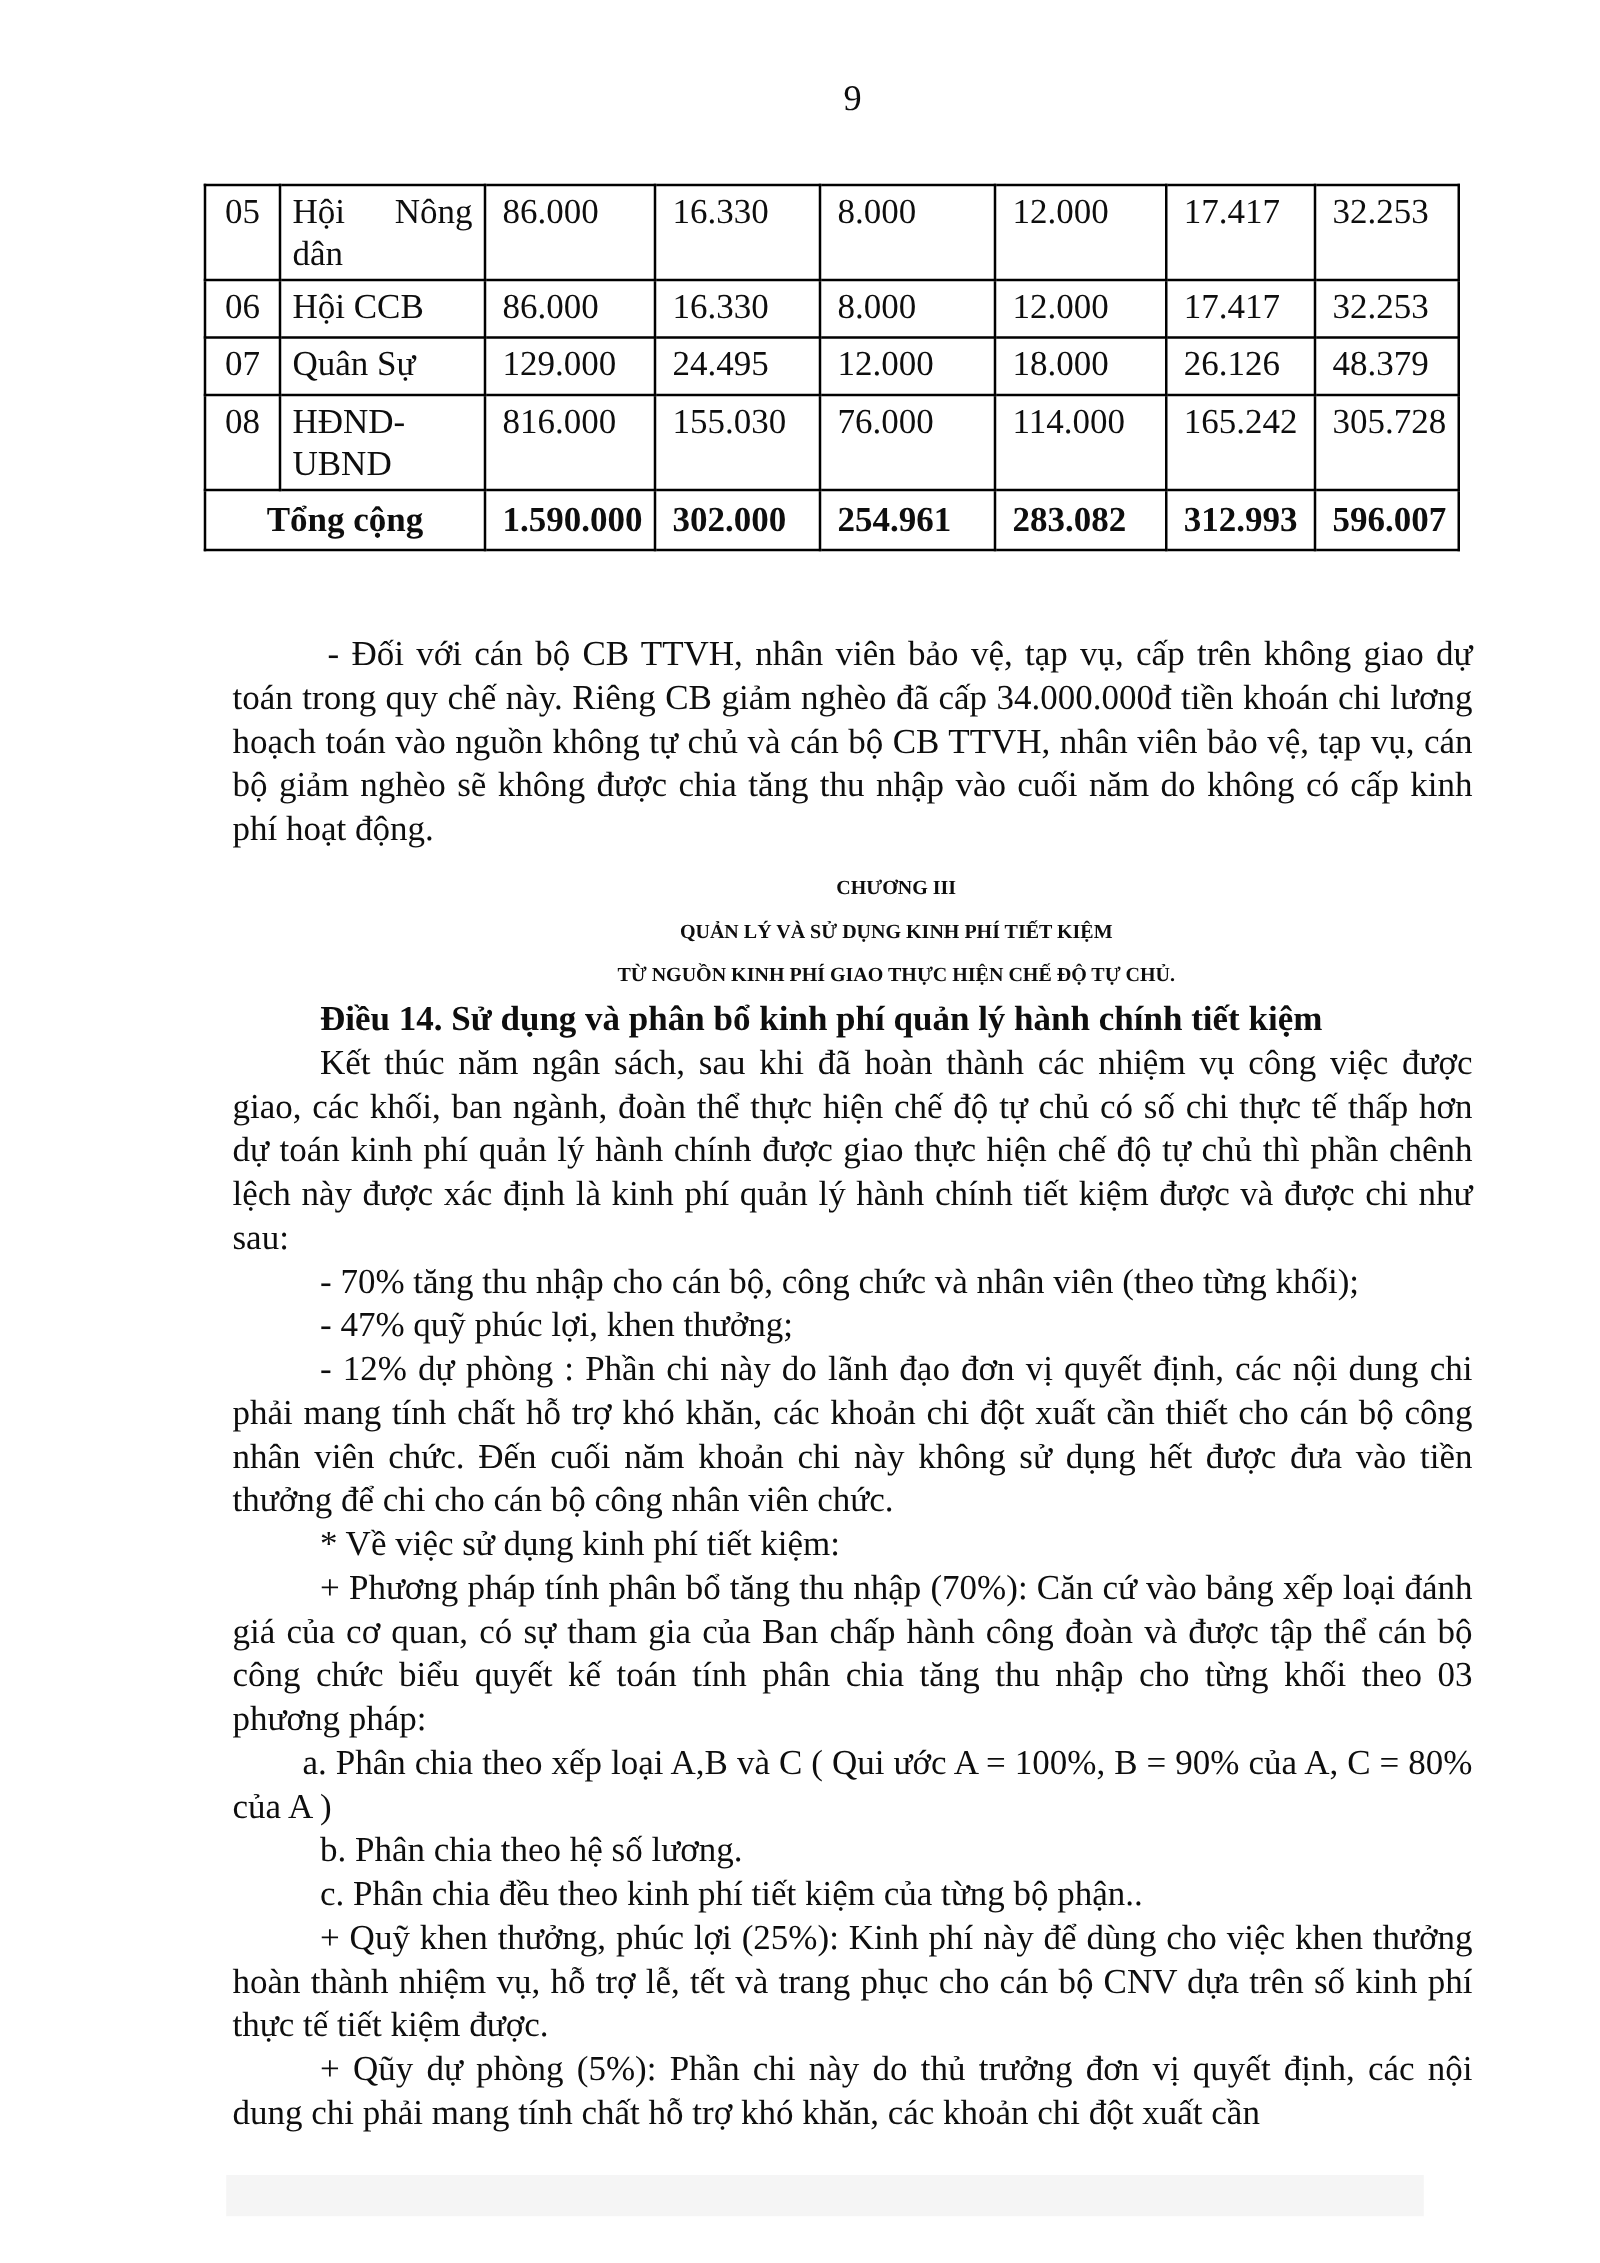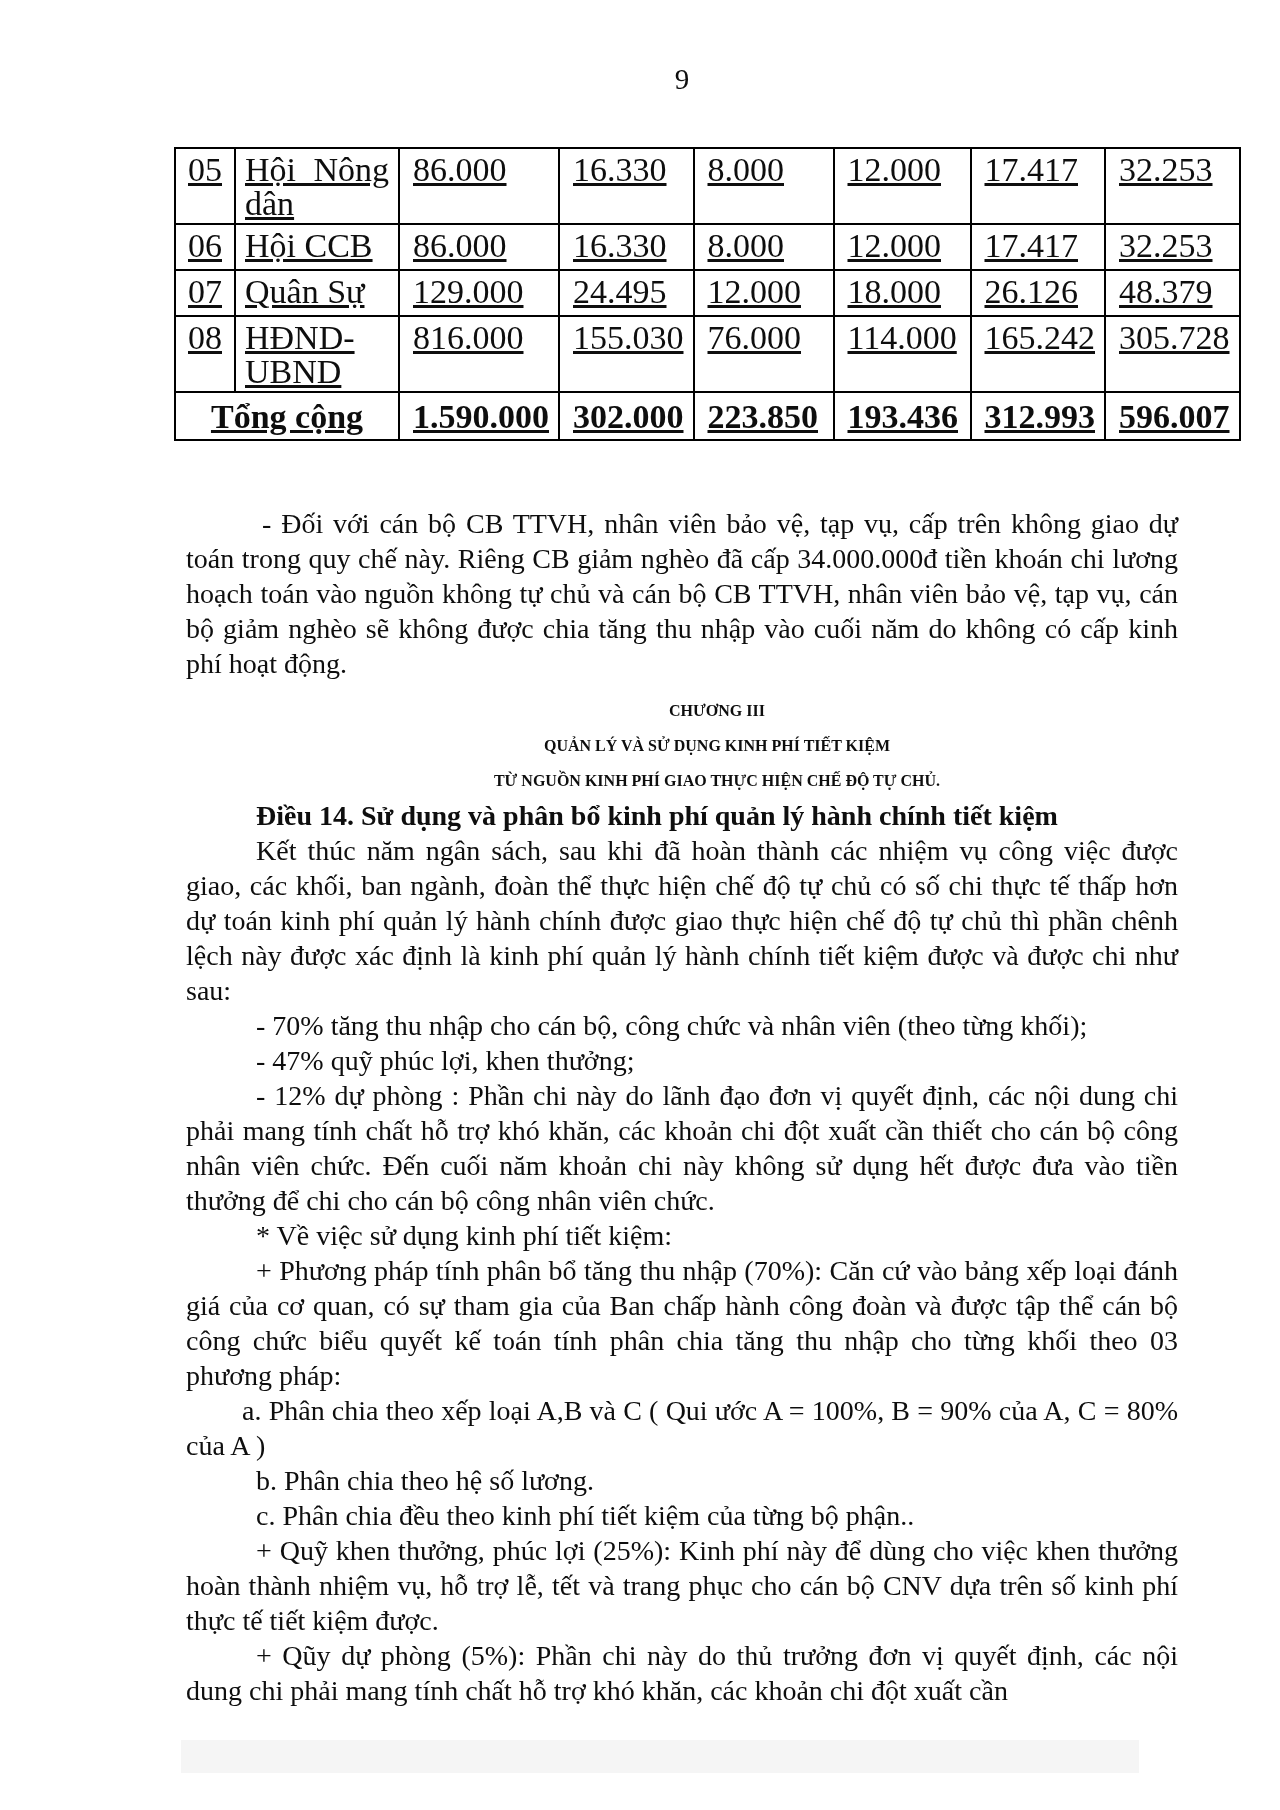--- a/index.html
+++ b/index.html
@@ -11,23 +11,23 @@
     color:#0e0e0e;
     overflow:hidden;
   }
   
   .pagenum{
     position:absolute;left:186px;top:62px;width:992px;
     text-align:center;font-size:29px;line-height:34px;
   }
   
   .doc-table{
-    position:absolute;left:174px;top:147px;
+    position:absolute;left:163px;top:147px;
     border-collapse:collapse;table-layout:fixed;
-    font-size:34px;line-height:34px;text-decoration:underline;
+    font-size:28px;line-height:34px;
   }
   .doc-table td{
     border:2px solid #000;
     vertical-align:top;
     padding:4px 9px 2px 9px;
     overflow:hidden;
   }
   .doc-table td.c-no{text-align:center;padding-left:2px;padding-right:2px;}
   .doc-table td.c-name{text-align:justify;}
   .doc-table td.c-num{padding-left:13px;}
@@ -116,22 +116,22 @@
         <td class="c-num">155.030</td>
         <td class="c-num">76.000</td>
         <td class="c-num">114.000</td>
         <td class="c-num">165.242</td>
         <td class="c-num">305.728</td>
       </tr>
       <tr class="r-total">
         <td class="c-name" colspan="2">Tổng cộng</td>
         <td class="c-num">1.590.000</td>
         <td class="c-num">302.000</td>
-        <td class="c-num">223.850</td>
-        <td class="c-num">193.436</td>
+        <td class="c-num">254.961</td>
+        <td class="c-num">283.082</td>
         <td class="c-num">312.993</td>
         <td class="c-num">596.007</td>
       </tr>
     </tbody>
   </table>
 
   <div class="body-text">
     <p class="first">- Đối với cán bộ CB TTVH, nhân viên bảo vệ, tạp vụ, cấp trên không giao dự toán trong quy chế này. Riêng CB giảm nghèo đã cấp 34.000.000đ tiền khoán chi lương hoạch toán vào nguồn không tự chủ và cán bộ CB TTVH, nhân viên bảo vệ, tạp vụ, cán bộ giảm nghèo sẽ không được chia tăng thu nhập vào cuối năm do không có cấp kinh phí hoạt động.</p>
 
     <div class="heading-block">

